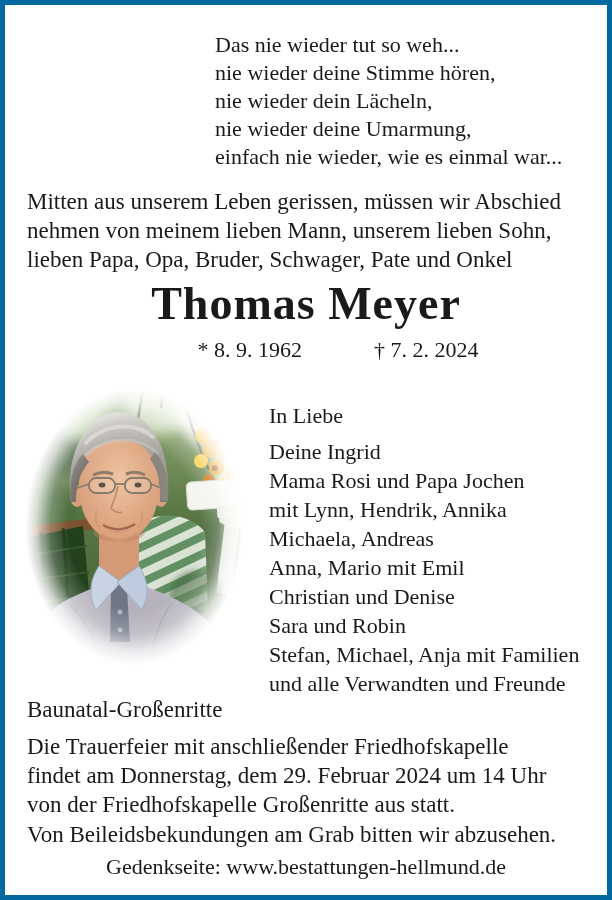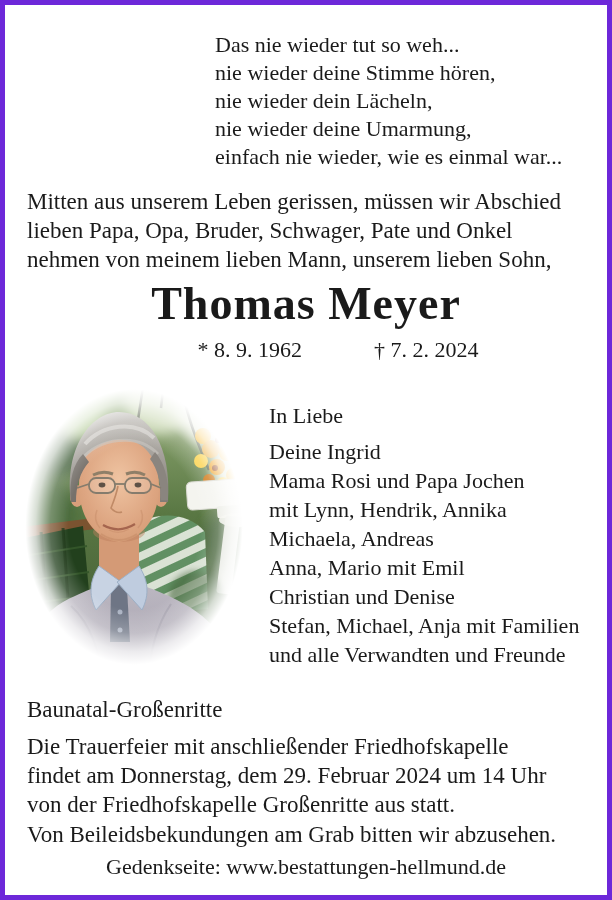--- a/index.html
+++ b/index.html
@@ -1,21 +1,21 @@
 <!DOCTYPE html>
 <html><head>
 <meta charset="utf-8">
 <style>
   html, body { margin: 0; padding: 0; background: #ffffff; }
   .page {
     position: relative;
     width: 612px; height: 900px;
     box-sizing: border-box;
     background: #ffffff;
-    border: 5px solid #6d28d9;
+    border: 5px solid #0369a1;
     font-family: "Liberation Serif", "DejaVu Serif", serif;
     color: #1a1a1a;
     overflow: hidden;
   }
   .poem {
     position: absolute; left: 210px; top: 26px;
     font-size: 22px; line-height: 28px;
   }
   .intro {
     position: absolute; left: 22px; top: 182px; width: 570px;
@@ -73,22 +73,22 @@
   <div class="poem">
       <div>Das nie wieder tut so weh...</div>
       <div>nie wieder deine Stimme hören,</div>
       <div>nie wieder dein Lächeln,</div>
       <div>nie wieder deine Umarmung,</div>
       <div>einfach nie wieder, wie es einmal war...</div>
     </div>
 
   <div class="intro">
       <div>Mitten aus unserem Leben gerissen, müssen wir Abschied</div>
+      <div>nehmen von meinem lieben Mann, unserem lieben Sohn,</div>
       <div>lieben Papa, Opa, Bruder, Schwager, Pate und Onkel</div>
-      <div>nehmen von meinem lieben Mann, unserem lieben Sohn,</div>
     </div>
 
   <div class="name">Thomas Meyer</div>
 
   <div class="dates">
     <span>* 8. 9. 1962</span>
     <span>† 7. 2. 2024</span>
   </div>
 
   <div class="photo">
@@ -242,20 +242,21 @@
 
   <div class="tribute">
     <div class="tribute-heading">In Liebe</div>
     <div>
         <div>Deine Ingrid</div>
         <div>Mama Rosi und Papa Jochen</div>
         <div>mit Lynn, Hendrik, Annika</div>
         <div>Michaela, Andreas</div>
         <div>Anna, Mario mit Emil</div>
         <div>Christian und Denise</div>
+        <div>Sara und Robin</div>
         <div>Stefan, Michael, Anja mit Familien</div>
         <div>und alle Verwandten und Freunde</div>
       </div>
   </div>
 
   <div class="city">Baunatal-Großenritte</div>
 
   <div class="funeral">
       <div>Die Trauerfeier mit anschließender Friedhofskapelle</div>
       <div>findet am Donnerstag, dem 29. Februar 2024 um 14 Uhr</div>

